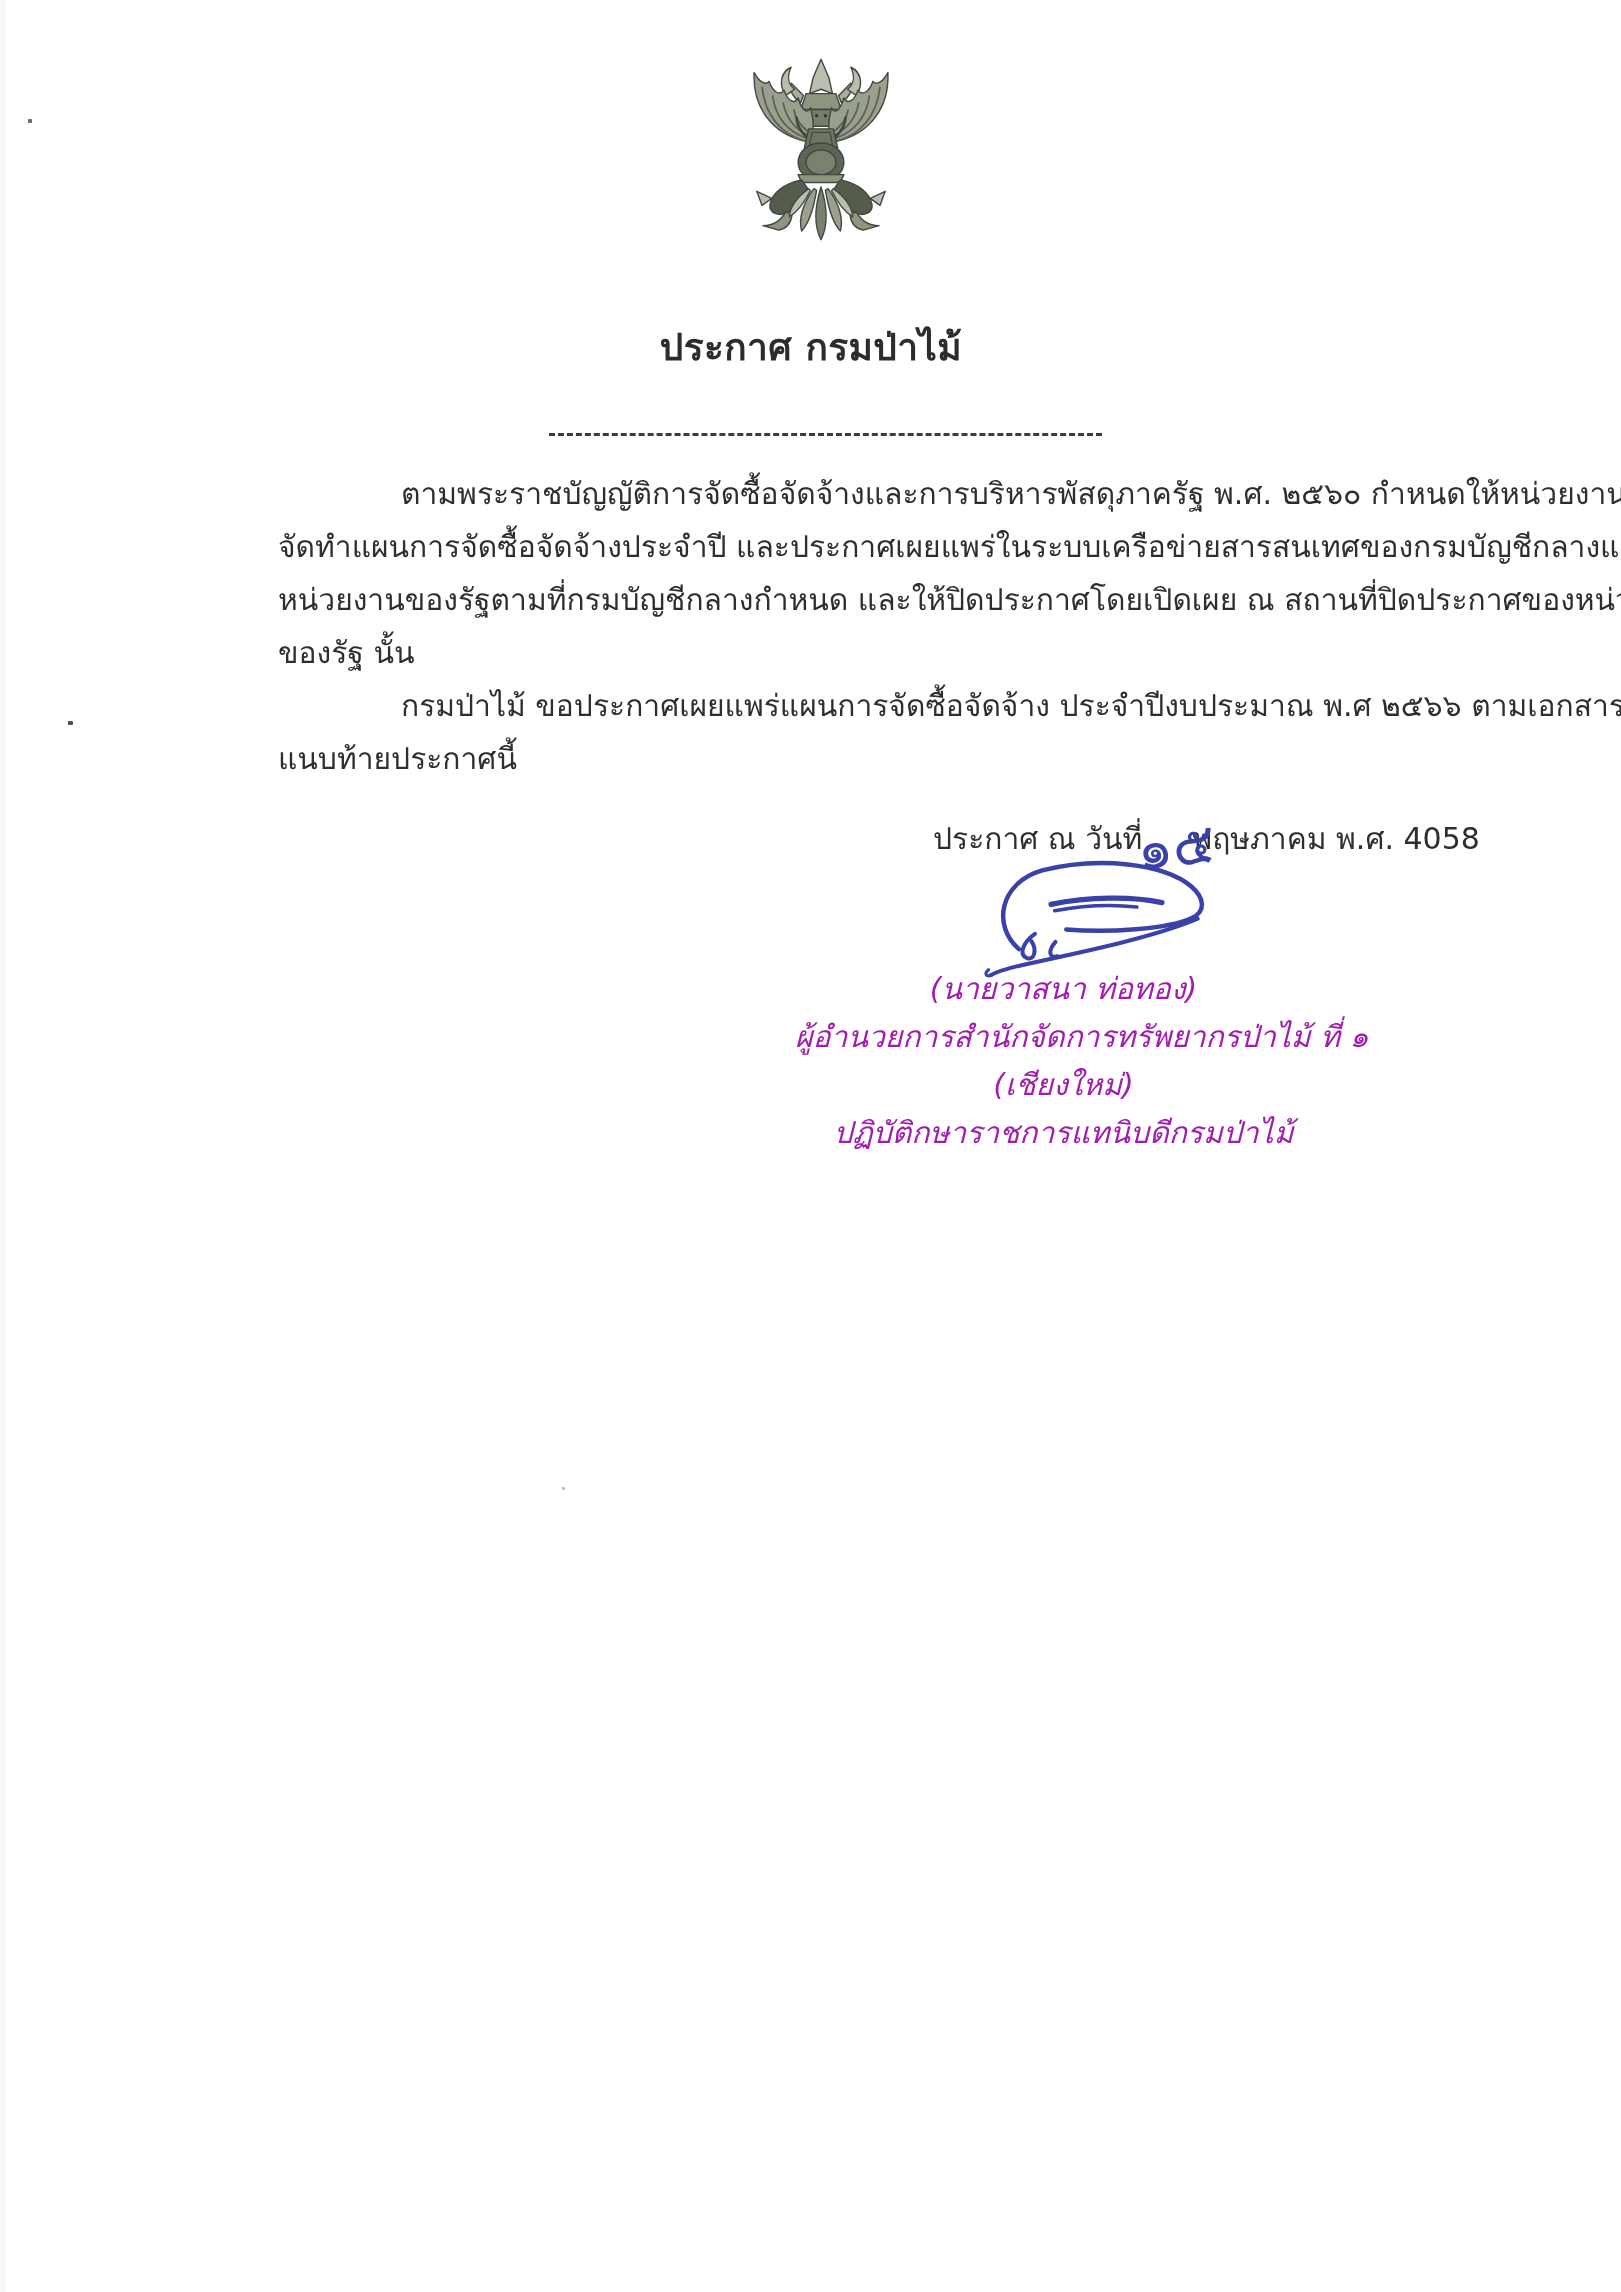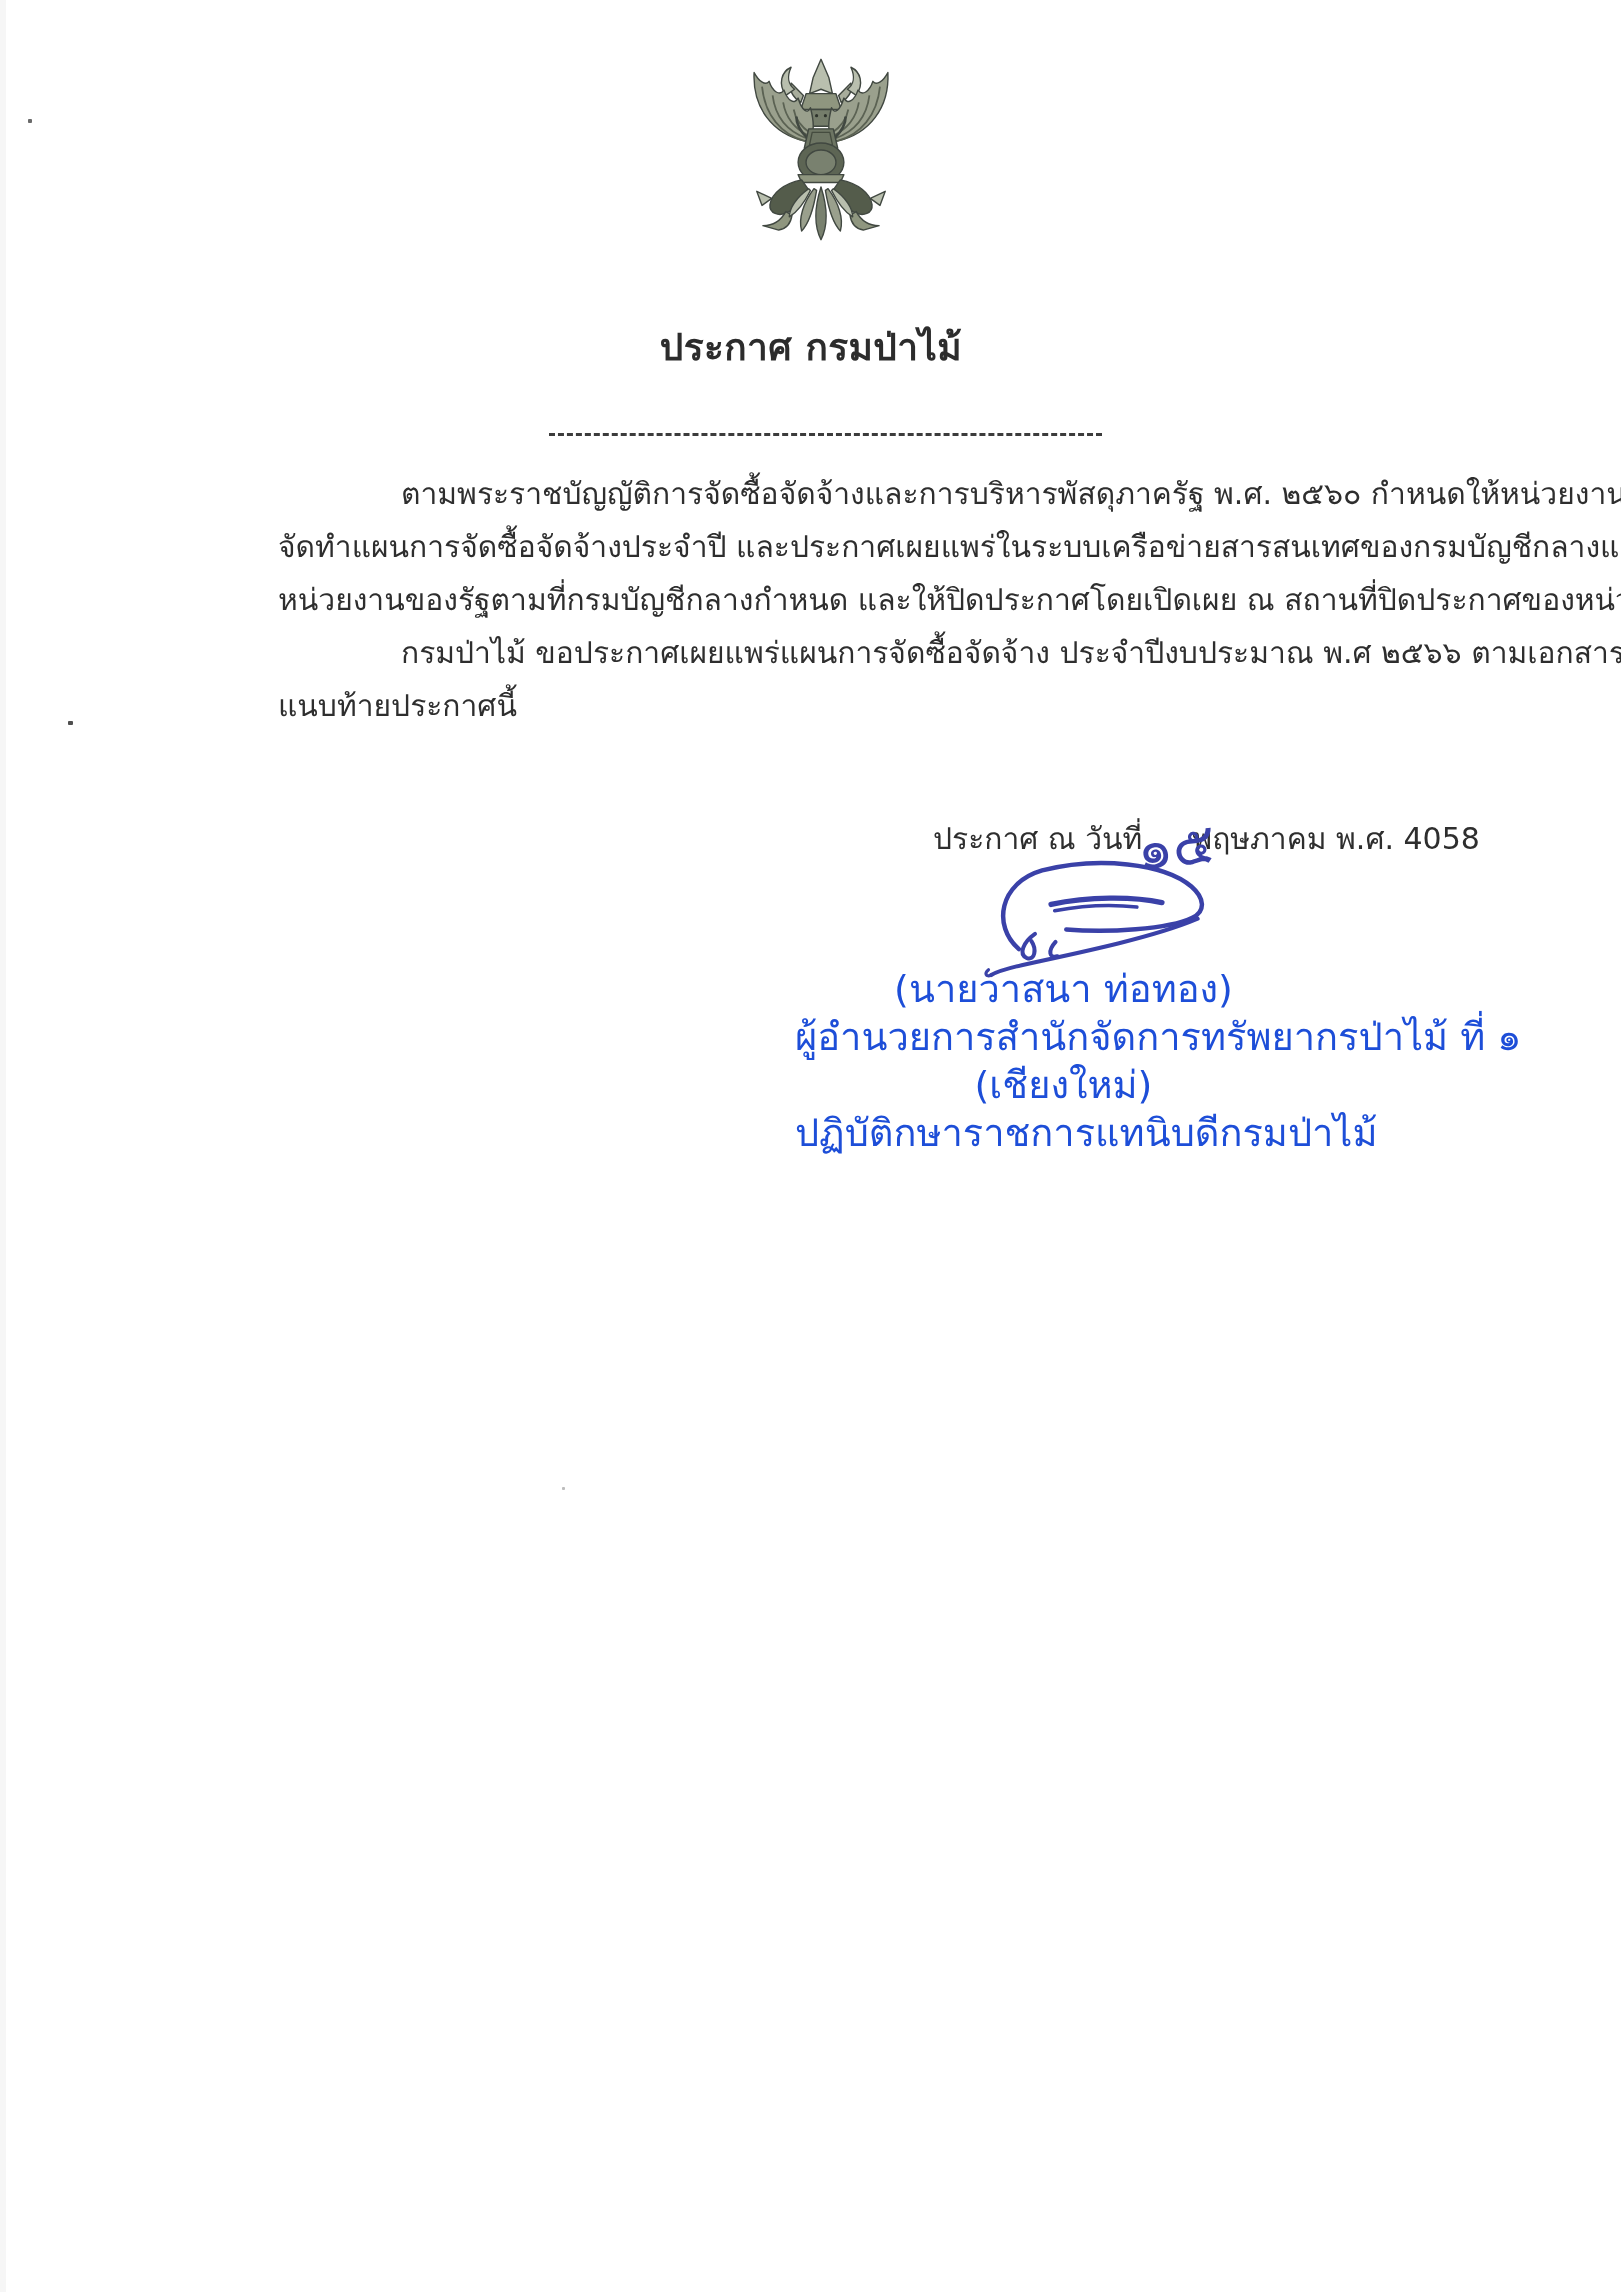--- a/index.html
+++ b/index.html
@@ -41,21 +41,21 @@
     position:absolute;left:-5.4px;top:-30px;
     font-size:56px;line-height:56px;
     color:#3a41a8;
     transform:rotate(-6deg);
     font-weight:500;
   }
 
   .signature{position:absolute;left:972px;top:849px;width:269px;height:143px;}
 
   .signoff{position:absolute;left:795px;top:965px;width:537px;text-align:center;}
-  .signoff .line{font-size:38px;line-height:48px;height:48px;white-space:nowrap;color:#1d4ed8;}
+  .signoff .line{font-size:30px;line-height:48px;height:48px;white-space:nowrap;color:#a21caf;font-style:italic;}
 </style>
 </head>
 <body>
 
 <div class="page">
   <div class="scan-edge"></div>
   <div class="speck s1"></div>
   <div class="speck s2"></div>
   <div class="speck s3"></div>
 
@@ -119,20 +119,21 @@
   <div class="title-block">
     <div class="title-line">ประกาศ กรมป่าไม้</div>
   </div>
 
   <div class="dash-line"></div>
 
   <div class="body-text">
     <div class="line indent">ตามพระราชบัญญัติการจัดซื้อจัดจ้างและการบริหารพัสดุภาครัฐ พ.ศ. ๒๕๖๐ กำหนดให้หน่วยงานของรัฐ</div>
     <div class="line">จัดทำแผนการจัดซื้อจัดจ้างประจำปี และประกาศเผยแพร่ในระบบเครือข่ายสารสนเทศของกรมบัญชีกลางและของ</div>
     <div class="line">หน่วยงานของรัฐตามที่กรมบัญชีกลางกำหนด และให้ปิดประกาศโดยเปิดเผย ณ สถานที่ปิดประกาศของหน่วยงาน</div>
+    <div class="line">ของรัฐ นั้น</div>
     <div class="line indent">กรมป่าไม้ ขอประกาศเผยแพร่แผนการจัดซื้อจัดจ้าง ประจำปีงบประมาณ พ.ศ ๒๕๖๖ ตามเอกสารที่</div>
     <div class="line">แนบท้ายประกาศนี้</div>
   </div>
 
   <div class="date-row"><span>ประกาศ ณ วันที่</span><span class="hand-day"><span>๑๕</span></span><span>พฤษภาคม พ.ศ. 4058</span></div>
 
   <div class="signature">
     <svg viewBox="0 0 300 160" width="269" height="143">
       <g fill="none" stroke="#3a41a8" stroke-width="5" stroke-linecap="round">
         <path d="M52,112 C22,86 30,38 78,24 C140,8 215,16 245,42 C260,55 261,70 246,77 C220,90 150,94 105,90"></path>

